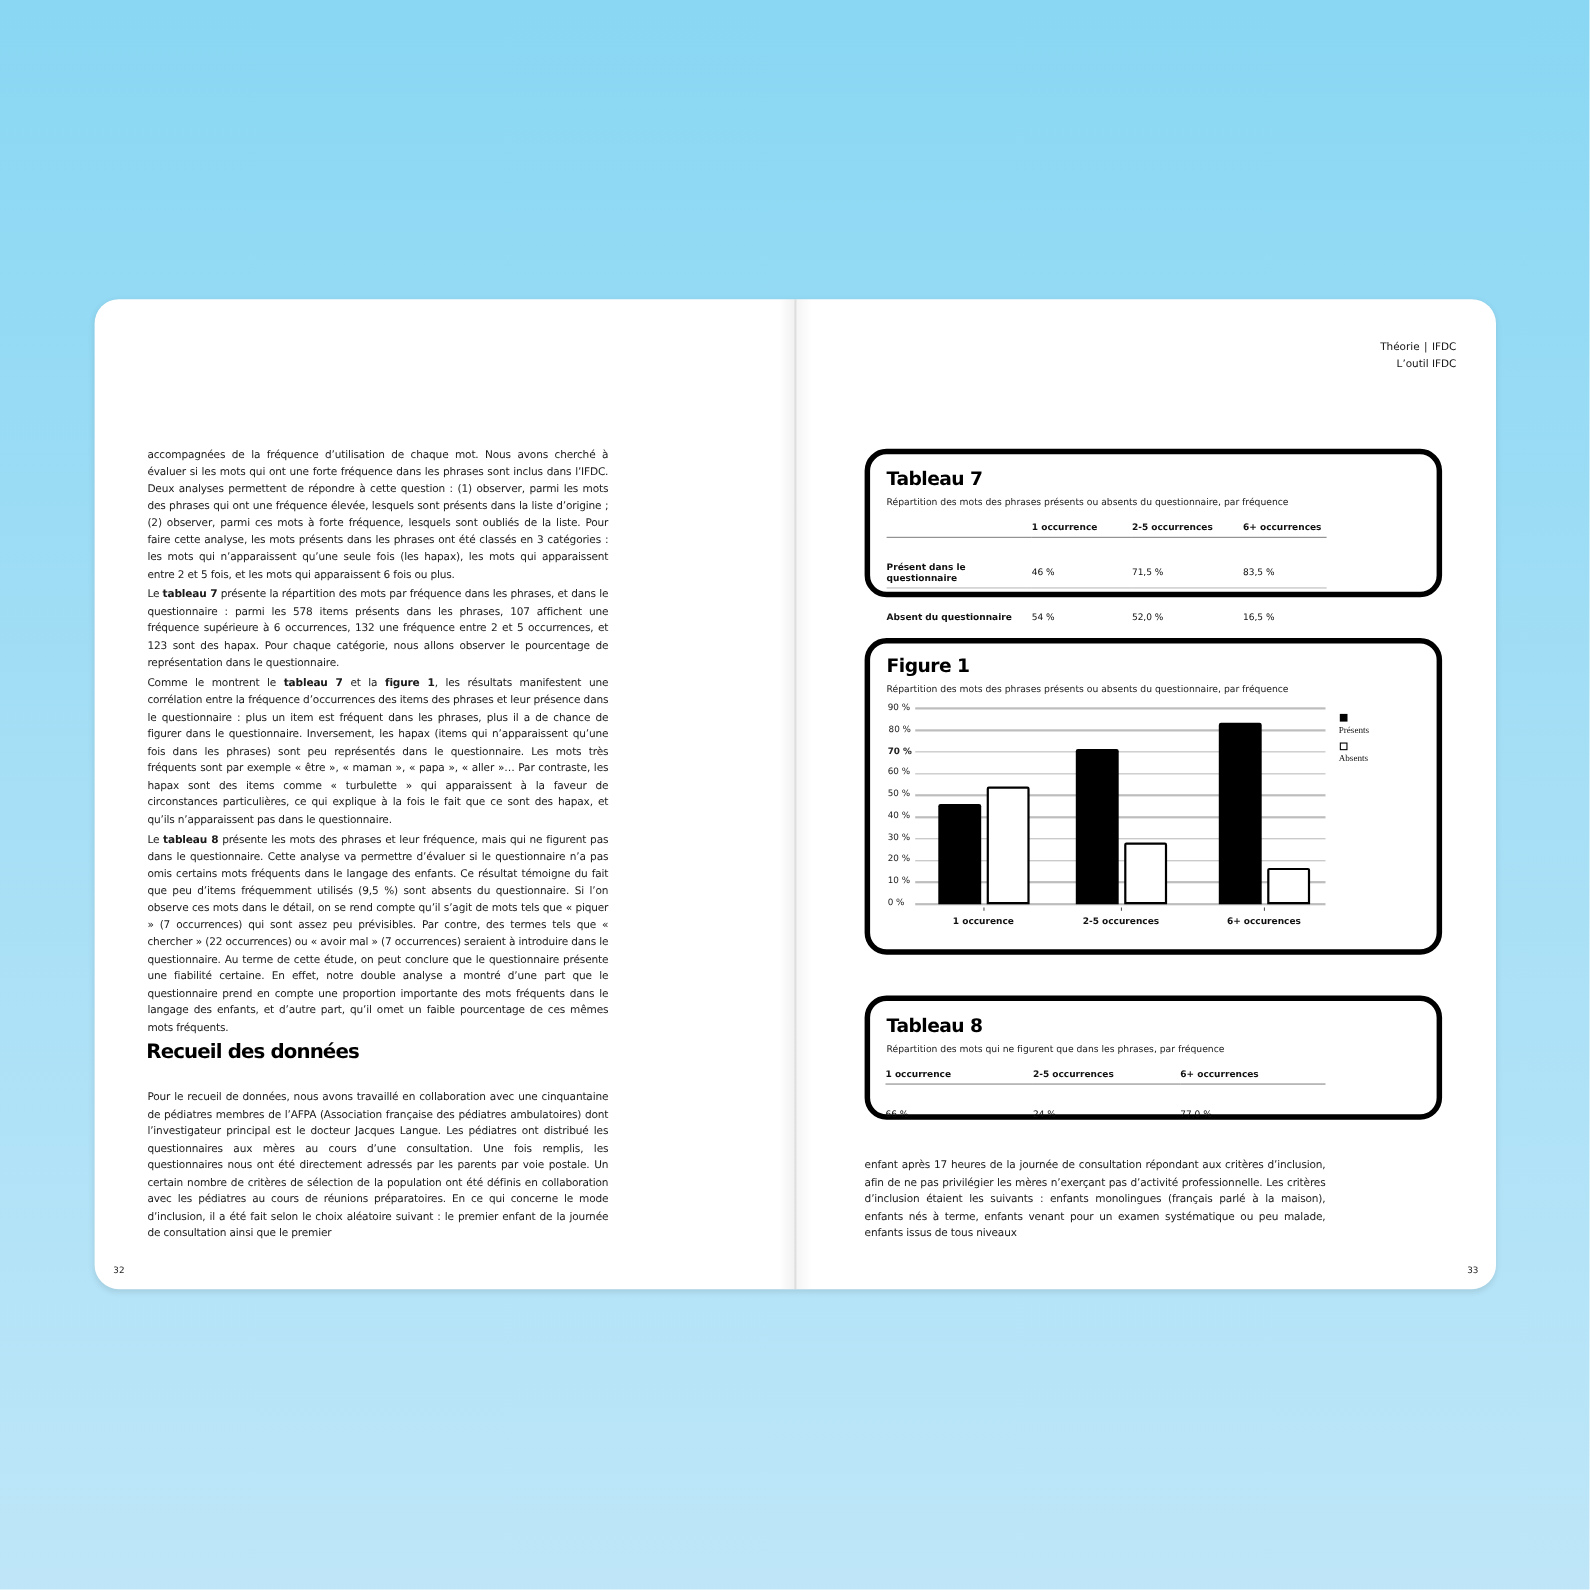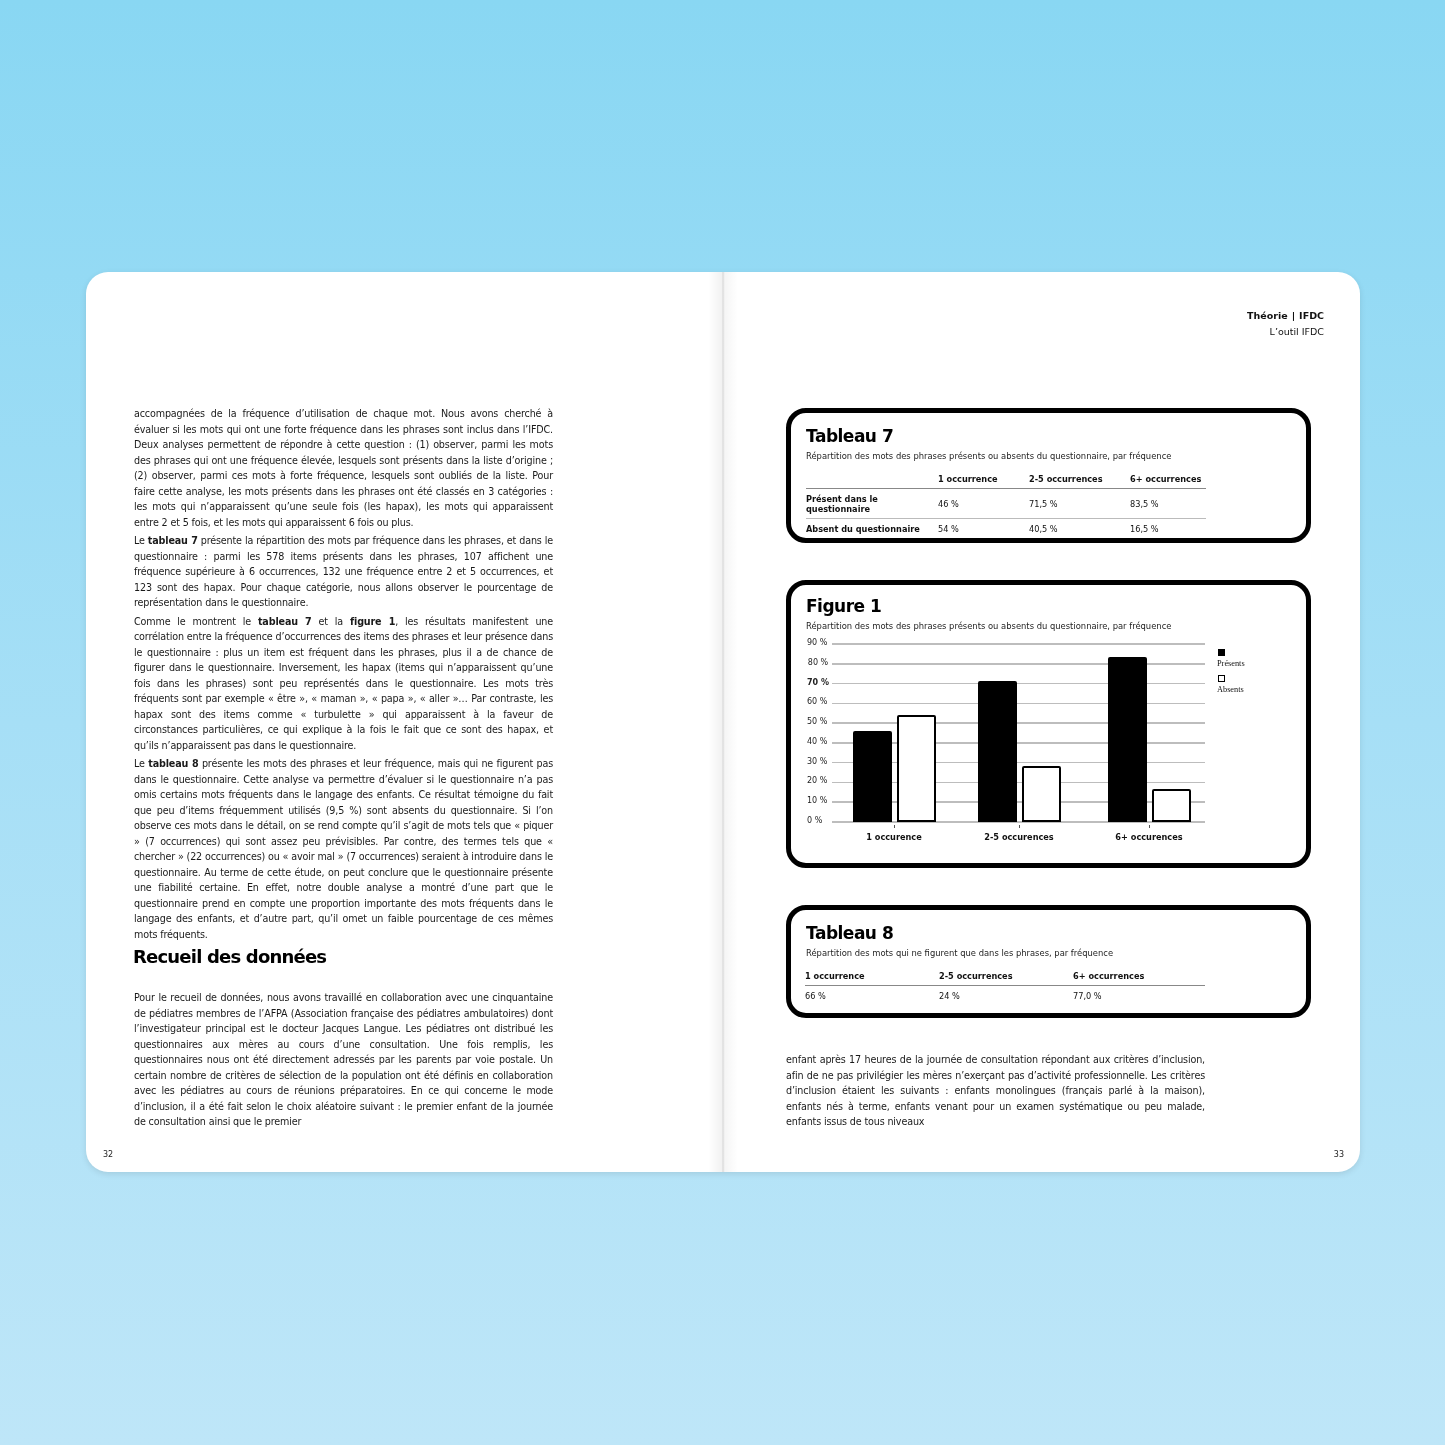--- a/index.html
+++ b/index.html
@@ -33,37 +33,37 @@
   .left .body-text.t2 { left:48px; top:718px; width:419px; }
   .section-heading {
     position:absolute; left:47px; top:674px; font-size:18px; font-weight:bold;
     letter-spacing:-0.8px; margin:0; color:#000;
   }
   .folio { position:absolute; top:878px; font-size:8px; color:#222; }
   .left .folio { left:17px; }
   .right .folio { right:16px; }
 
   .running-head { position:absolute; right:36px; top:36px; text-align:right; font-size:9.5px; line-height:16px; }
-  .running-head .rh-top { font-weight:bold;text-align:right; }
+  .running-head .rh-top { font-weight:normal;text-align:right; }
   .running-head .sep { margin:0 4px; }
 
   .card {
     position:absolute; border:5px solid #000; border-radius:20px; background:#fff;
     box-sizing:border-box;
   }
   .card .card-title { position:absolute; left:15px; font-size:17px; font-weight:bold; letter-spacing:-0.5px; color:#000; }
   .card .card-sub { position:absolute; left:15px; font-size:8.4px; color:#222; }
 
   .tbl7 { left:63px; top:136px; width:525px; height:135px; }
   .tbl7 .card-title { top:13px; }
   .tbl7 .card-sub { top:38px; }
   .tbl { position:absolute; border-collapse:collapse; font-size:8.2px; }
   .tbl7 .tbl { left:15px; top:59px; width:400px; }
   .tbl th { font-weight:bold; text-align:left; padding:2px 0 4px 0; border-bottom:1px solid #888; }
-  .tbl td { padding:5px 0 4px 0; }
+  .tbl td { padding:21px 0 4px 0; }
   .tbl tr.row1 td { border-bottom:1px solid #bbb; }
   .tbl td.rowhead { font-weight:bold; width:132px; }
   .tbl7 .c1 { width:91px; } .tbl7 .c2 { width:101px; }
 
   .fig1 { left:63px; top:308px; width:525px; height:288px; }
   .fig1 .card-title { top:11px; }
   .fig1 .card-sub { top:36px; }
   .plot { position:absolute; left:41px; top:59px; width:373px; height:178px; }
   .gridline { position:absolute; left:0; width:100%; height:1.5px; background:#bdbdbd; }
   .ytick { position:absolute; left:-25px; font-size:8px; width:22px; color:#222; }
@@ -125,21 +125,21 @@
         </tr>
         <tr class="row1">
           <td class="rowhead">Présent dans le questionnaire</td>
           <td>46 %</td>
           <td>71,5 %</td>
           <td>83,5 %</td>
         </tr>
         <tr>
           <td class="rowhead">Absent du questionnaire</td>
           <td>54 %</td>
-          <td>40,5 %</td>
+          <td>52,0 %</td>
           <td>16,5 %</td>
         </tr>
       </tbody>
         </table>
     </div>
 
     <div class="card fig1">
       <div class="card-title">Figure 1</div>
       <div class="card-sub">Répartition des mots des phrases présents ou absents du questionnaire, par fréquence</div>
       <div class="plot" id="plot">

